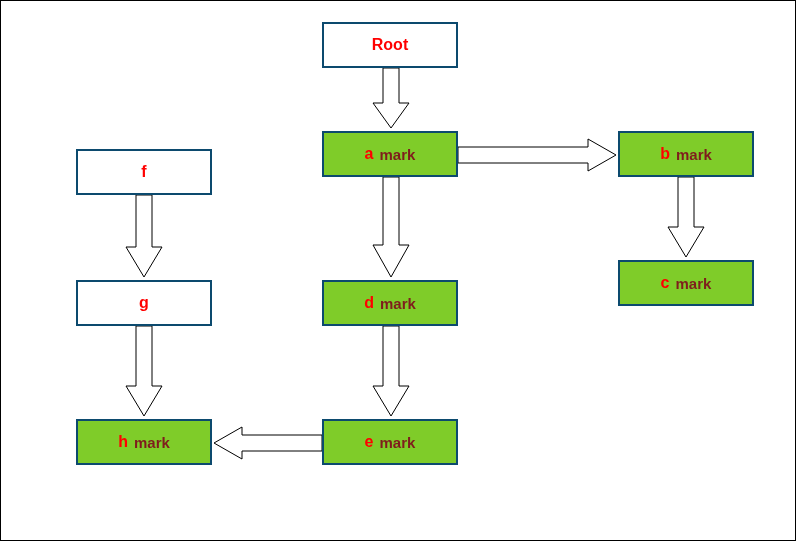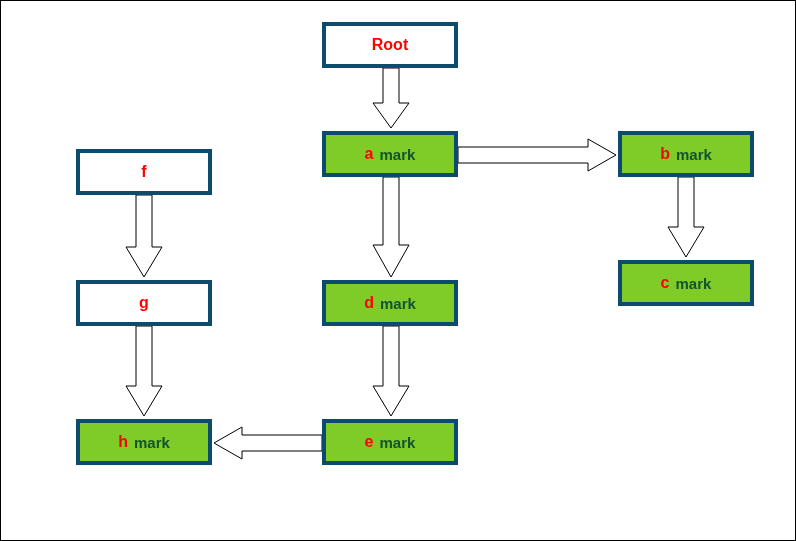--- a/index.html
+++ b/index.html
@@ -8,37 +8,37 @@
     width: 796px;
     height: 541px;
     position: relative;
     background: #ffffff;
     font-family: Arial, sans-serif;
     border: 1px solid #000;
     box-sizing: border-box;
   }
   .node {
     position: absolute;
-    border: 4px solid #0c4a6e;
+    border: 2px solid #0c4a6e;
     display: flex;
     align-items: center;
     justify-content: center;
     box-sizing: border-box;
     background: #ffffff;
   }
   .node.marked {
     background: #7fcc29;
   }
   .label-main {
     color: #ff0000;
     font-weight: bold;
     font-size: 16px;
   }
   .label-sub {
-    color: #14532d;
+    color: #7f1d1d;
     font-weight: bold;
     font-size: 15px;
     margin-left: 6px;
   }
   .arrow-v {
     position: absolute;
     pointer-events: none;
   }
   .arrow-h {
     position: absolute;

